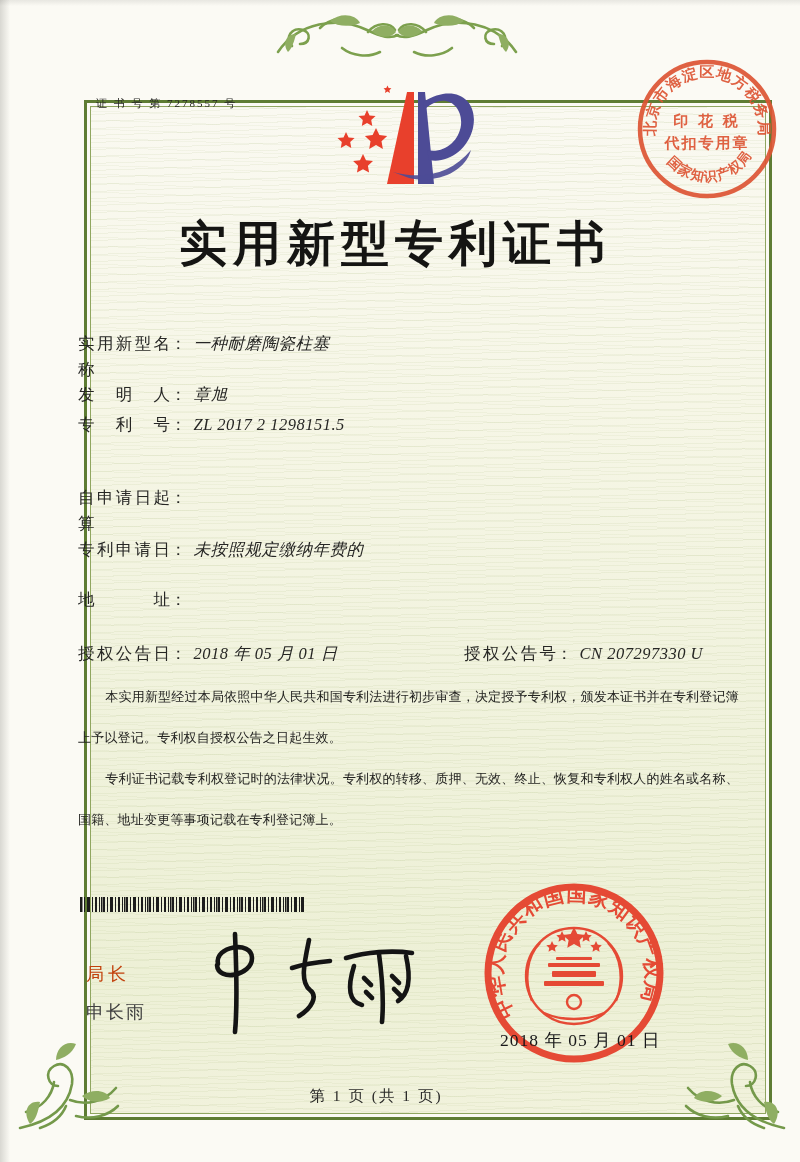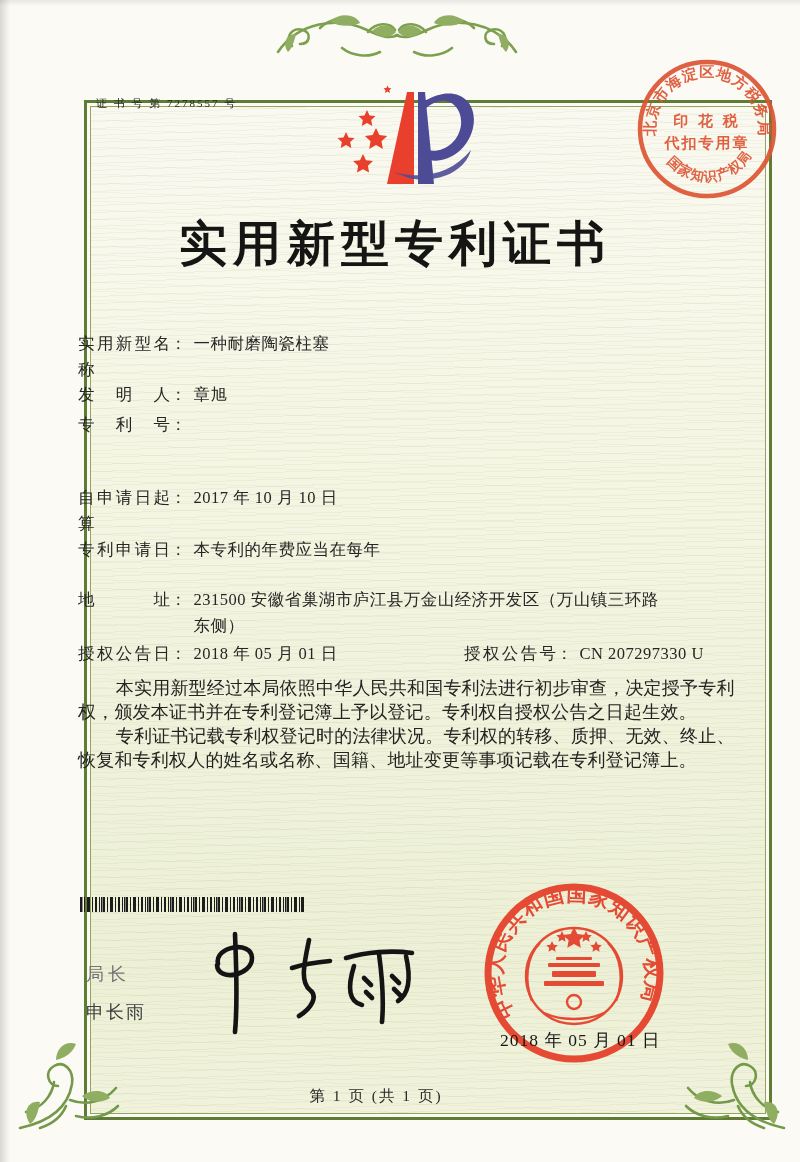--- a/index.html
+++ b/index.html
@@ -34,31 +34,31 @@
 
   
   .cert-no{ position:absolute; left:96px; top:96px; font-size:11px; letter-spacing:2px; color:#262624;}
   .title{ position:absolute; left:0; top:212px; width:790px; text-align:center;
     font-size:48px; font-weight:bold; letter-spacing:6px; color:#151513;}
 
   .frow{ position:absolute; left:78px; display:flex; align-items:flex-start;
     font-size:16.5px; color:#262624; line-height:26px;}
   .flabel{ display:inline-block; width:92px; text-align:justify; text-align-last:justify; }
   .fcolon{ display:inline-block; margin-right:7px; }
-  .fvalue{ display:inline-block; letter-spacing:.5px; }
+  .fvalue{ display:inline-block; letter-spacing:.5px;font-style:italic; }
   .fvalue.addr{ width:470px; }
   .frow.right-col{ left:464px; }
 
   .paras{ position:absolute; left:78px; top:676px; width:672px;
-    font-size:18px; line-height:24px; color:#232321; letter-spacing:.2px;}
+    font-size:13px; line-height:41px; color:#232321; letter-spacing:.2px;}
   .paras p{ text-indent:2.1em; }
 
   .barcode{ position:absolute; left:80px; top:897px; width:224px; height:15px; }
 
-  .signer-title{ position:absolute; left:86px; top:962px; font-size:18px; letter-spacing:4px; color:#737373;text-align:center;}
+  .signer-title{ position:absolute; left:86px; top:962px; font-size:18px; letter-spacing:4px; color:#c2410c;text-align:center;}
   .signer-name{ position:absolute; left:86px; top:1000px; font-size:18px; letter-spacing:2px; color:#404040;}
   .signature{ position:absolute; left:196px; top:928px; }
 
   .seal{ position:absolute; left:482px; top:881px; opacity:.94; }
   .seal-date{ position:absolute; left:500px; top:1028px; font-size:17.5px; letter-spacing:1px; color:#18181a; z-index:5;}
 
   .tax-stamp{ position:absolute; left:634px; top:56px; opacity:.92; }
 
   .footer{ position:absolute; left:0; top:1086px; width:752px; text-align:center;
     font-size:15.5px; letter-spacing:2px; color:#2a2a28;}
@@ -178,35 +178,34 @@
     <span class="fvalue">一种耐磨陶瓷柱塞</span>
 </div>
 <div class="frow" style="top:382px">
   <span class="flabel">发明人</span>
     <span class="fcolon">：</span>
     <span class="fvalue">章旭</span>
 </div>
 <div class="frow" style="top:412px">
   <span class="flabel">专利号</span>
     <span class="fcolon">：</span>
+    <span class="fvalue">ZL 2017 2 1298151.5</span>
 </div>
 <div class="frow" style="top:485px">
   <span class="flabel">自申请日起算</span>
     <span class="fcolon">：</span>
-    <span class="fvalue">2017 年 10 月 10 日</span>
 </div>
 <div class="frow" style="top:537px">
   <span class="flabel">专利申请日</span>
     <span class="fcolon">：</span>
-    <span class="fvalue">本专利的年费应当在每年</span>
+    <span class="fvalue">未按照规定缴纳年费的</span>
 </div>
 <div class="frow" style="top:587px">
   <span class="flabel">地址</span>
     <span class="fcolon">：</span>
-    <span class="fvalue addr">231500 安徽省巢湖市庐江县万金山经济开发区（万山镇三环路东侧）</span>
 </div>
 <div class="frow" style="top:641px">
   <span class="flabel">授权公告日</span>
     <span class="fcolon">：</span>
     <span class="fvalue">2018 年 05 月 01 日</span>
 </div>
 <div class="frow right-col" style="top:641px">
   <span class="flabel">授权公告号</span>
     <span class="fcolon">：</span>
     <span class="fvalue">CN 207297330 U</span>

